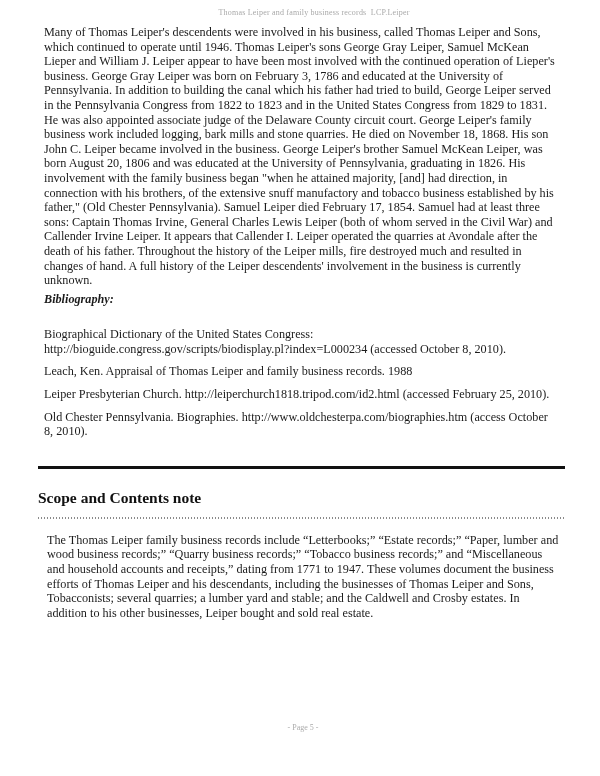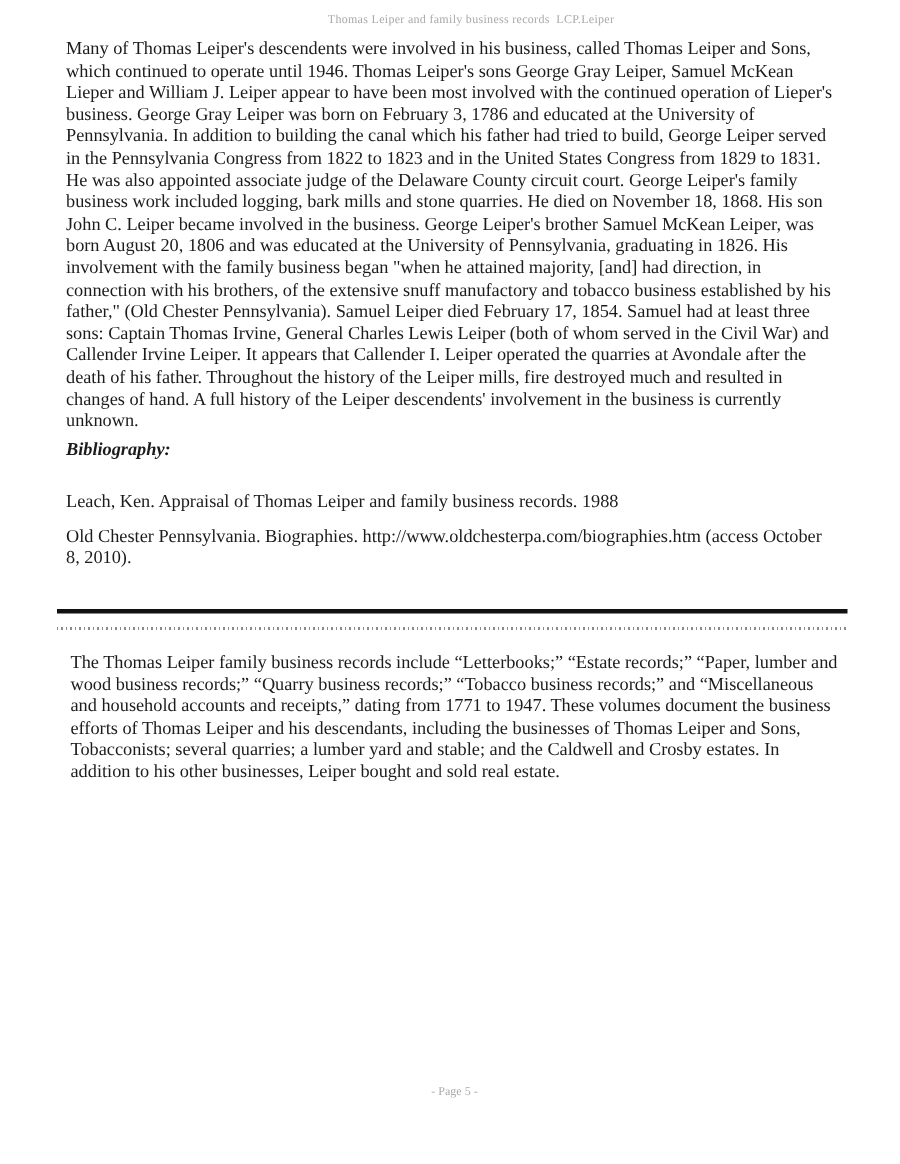--- a/index.html
+++ b/index.html
@@ -74,29 +74,32 @@
 <div class="page">
 
   <div class="page-header">Thomas Leiper and family business records  LCP.Leiper</div>
 
   <div class="content">
 
     <p class="para">Many of Thomas Leiper's descendents were involved in his business, called Thomas Leiper and Sons, which continued to operate until 1946. Thomas Leiper's sons George Gray Leiper, Samuel McKean Lieper and William J. Leiper appear to have been most involved with the continued operation of Lieper's business. George Gray Leiper was born on February 3, 1786 and educated at the University of Pennsylvania. In addition to building the canal which his father had tried to build, George Leiper served in the Pennsylvania Congress from 1822 to 1823 and in the United States Congress from 1829 to 1831. He was also appointed associate judge of the Delaware County circuit court. George Leiper's family business work included logging, bark mills and stone quarries. He died on November 18, 1868. His son John C. Leiper became involved in the business. George Leiper's brother Samuel McKean Leiper, was born August 20, 1806 and was educated at the University of Pennsylvania, graduating in 1826. His involvement with the family business began "when he attained majority, [and] had direction, in connection with his brothers, of the extensive snuff manufactory and tobacco business established by his father," (Old Chester Pennsylvania). Samuel Leiper died February 17, 1854. Samuel had at least three sons: Captain Thomas Irvine, General Charles Lewis Leiper (both of whom served in the Civil War) and Callender Irvine Leiper. It appears that Callender I. Leiper operated the quarries at Avondale after the death of his father. Throughout the history of the Leiper mills, fire destroyed much and resulted in changes of hand. A full history of the Leiper descendents' involvement in the business is currently unknown.</p>
 
     <p class="bib-heading">Bibliography:</p>
 
+    <p class="bib-entry">Biographical Dictionary of the United States Congress: http://bioguide.congress.gov/scripts/biodisplay.pl?index=L000234 (accessed October 8, 2010).</p>
 
 
     <p class="bib-entry">Leach, Ken. Appraisal of Thomas Leiper and family business records. 1988</p>
 
+    <p class="bib-entry">Leiper Presbyterian Church. http://leiperchurch1818.tripod.com/id2.html (accessed February 25, 2010).</p>
 
     <p class="bib-entry">Old Chester Pennsylvania. Biographies. http://www.oldchesterpa.com/biographies.htm (access October 8, 2010).</p>
 
     <div class="thick-rule"></div>
 
+    <h2 class="scope-heading">Scope and Contents note</h2>
 
     <div class="dotted-rule"></div>
 
     <p class="para scope-para">The Thomas Leiper family business records include “Letterbooks;” “Estate records;” “Paper, lumber and wood business records;” “Quarry business records;” “Tobacco business records;” and “Miscellaneous and household accounts and receipts,” dating from 1771 to 1947. These volumes document the business efforts of Thomas Leiper and his descendants, including the businesses of Thomas Leiper and Sons, Tobacconists; several quarries; a lumber yard and stable; and the Caldwell and Crosby estates. In addition to his other businesses, Leiper bought and sold real estate.</p>
 
   </div>
 
   <div class="page-footer">- Page 5 -</div>
 
 </div>

